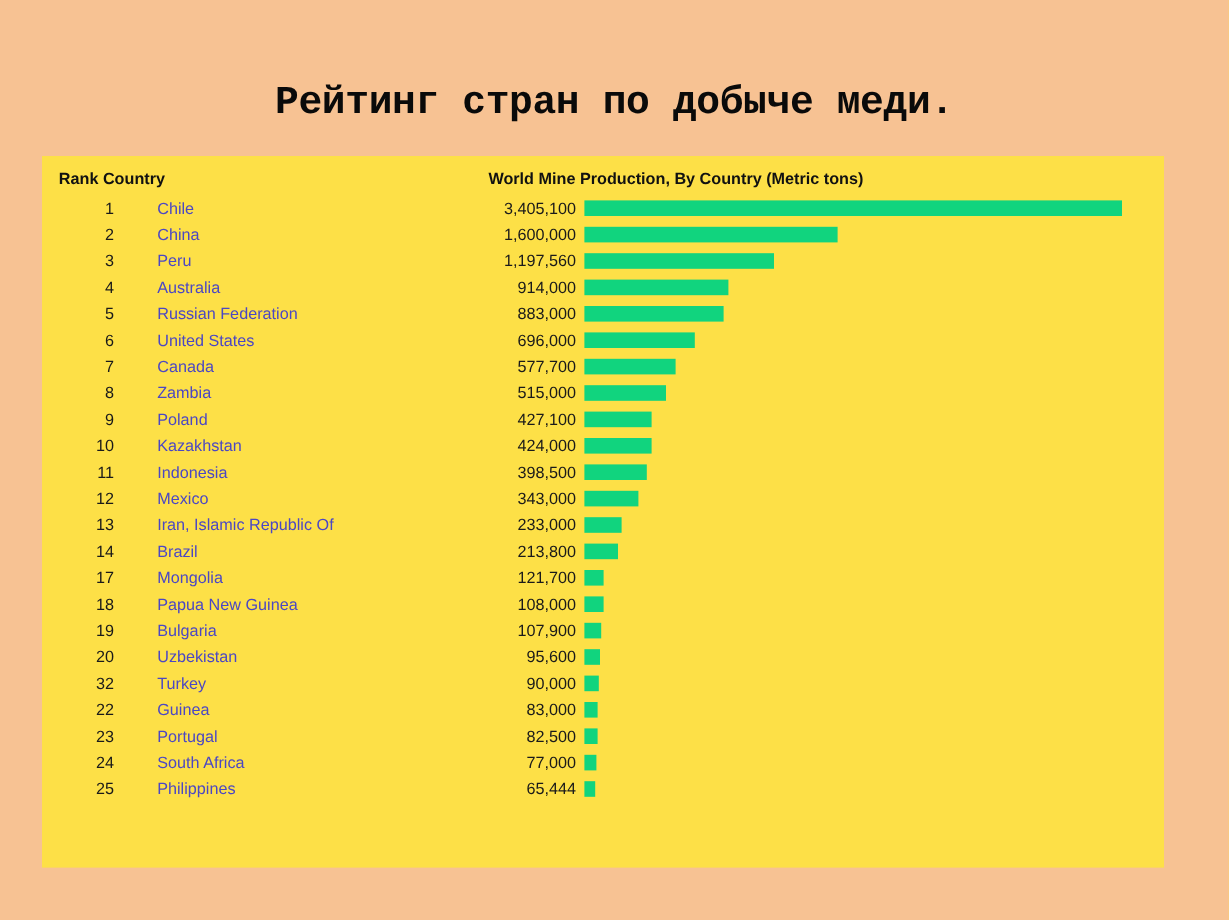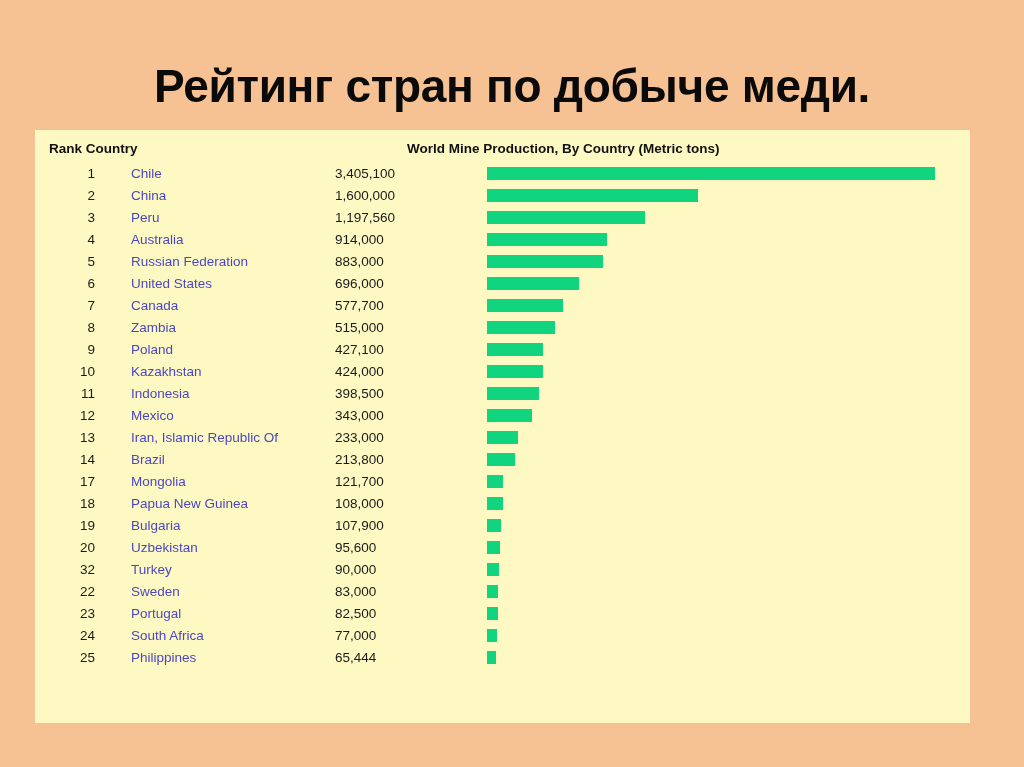--- a/index.html
+++ b/index.html
@@ -15,37 +15,37 @@
     position: relative;
   }
 
   
   .slide-title {
     position: absolute;
     left: 0;
     top: 62px;
     width: 1024px;
     text-align: center;
-    font-family: Liberation Sans, sans-serif;
+    font-family: Liberation Mono, monospace;
     font-weight: bold;
-    font-size: 46px;
+    font-size: 33px;
     line-height: 48px;
     letter-spacing: -0.3px;
     color: #0a0a0a;
     white-space: nowrap;
   }
 
   
   .chart-panel {
     position: absolute;
     left: 35px;
     top: 130px;
     width: 935px;
     height: 593px;
-    background: #fef9c3;
+    background: #fde047;
     box-sizing: border-box;
     overflow: hidden;
   }
 
   .chart-inner {
     position: relative;
     width: 100%;
     height: 100%;
   }
 
@@ -104,21 +104,21 @@
     font-family: "Liberation Sans", sans-serif;
     white-space: nowrap;
     margin-left: 32px;
   }
 
   .cell-value {
     position: absolute;
     left: 300px;
     width: 145px;
     top: 2px;
-    text-align: left;
+    text-align: right;
     font-size: 13.5px;
     line-height: 17px;
     color: #1a1a1a;
     font-family: "Liberation Sans", sans-serif;
     white-space: nowrap;
   }
 
   .bar-track {
     position: absolute;
     left: 452px;
@@ -293,21 +293,21 @@
         <div class="data-row">
           <div class="cell-rank">32</div>
           <div class="cell-country">Turkey</div>
           <div class="cell-value">90,000</div>
           <div class="bar-track">
             <div class="bar" style="width: 11.8411px; background: rgb(17, 212, 126);"></div>
           </div>
         </div>
         <div class="data-row">
           <div class="cell-rank">22</div>
-          <div class="cell-country">Sweden</div>
+          <div class="cell-country">Guinea</div>
           <div class="cell-value">83,000</div>
           <div class="bar-track">
             <div class="bar" style="width: 10.9201px; background: rgb(17, 212, 126);"></div>
           </div>
         </div>
         <div class="data-row">
           <div class="cell-rank">23</div>
           <div class="cell-country">Portugal</div>
           <div class="cell-value">82,500</div>
           <div class="bar-track">

